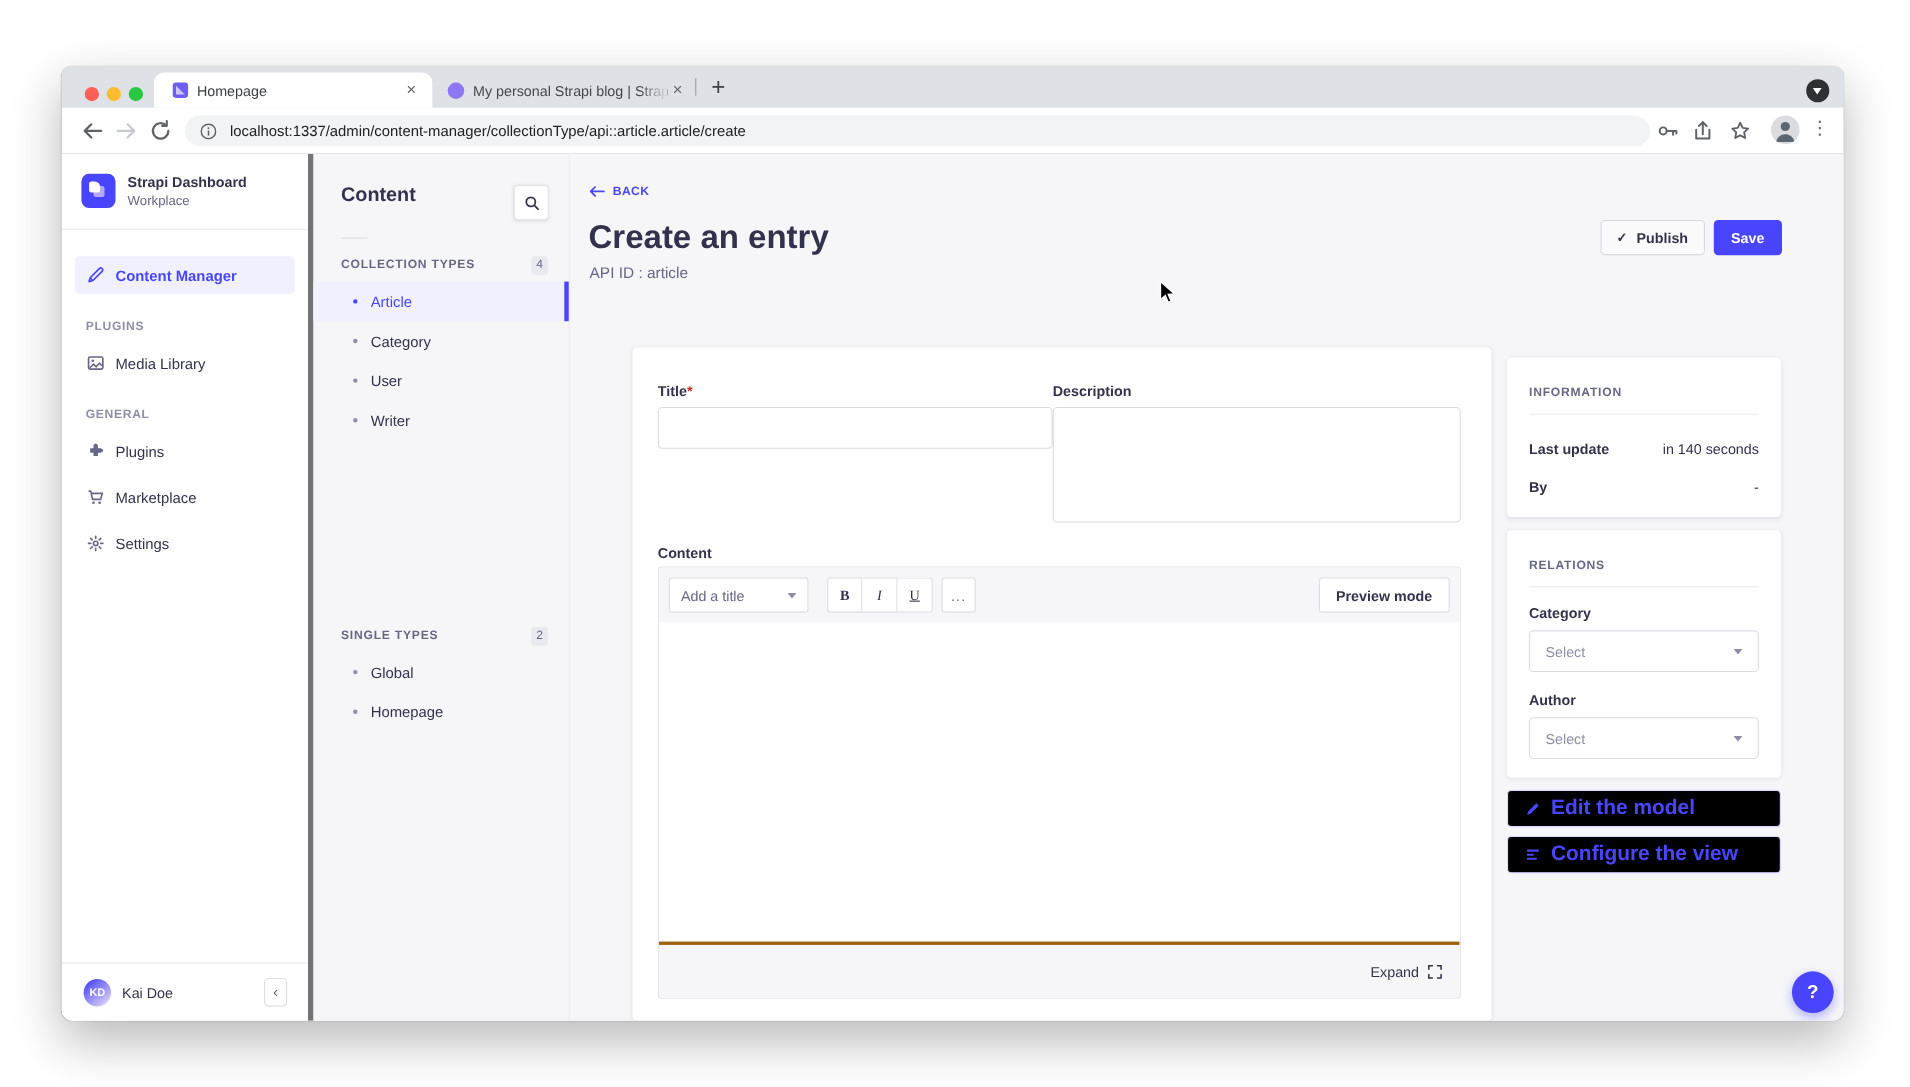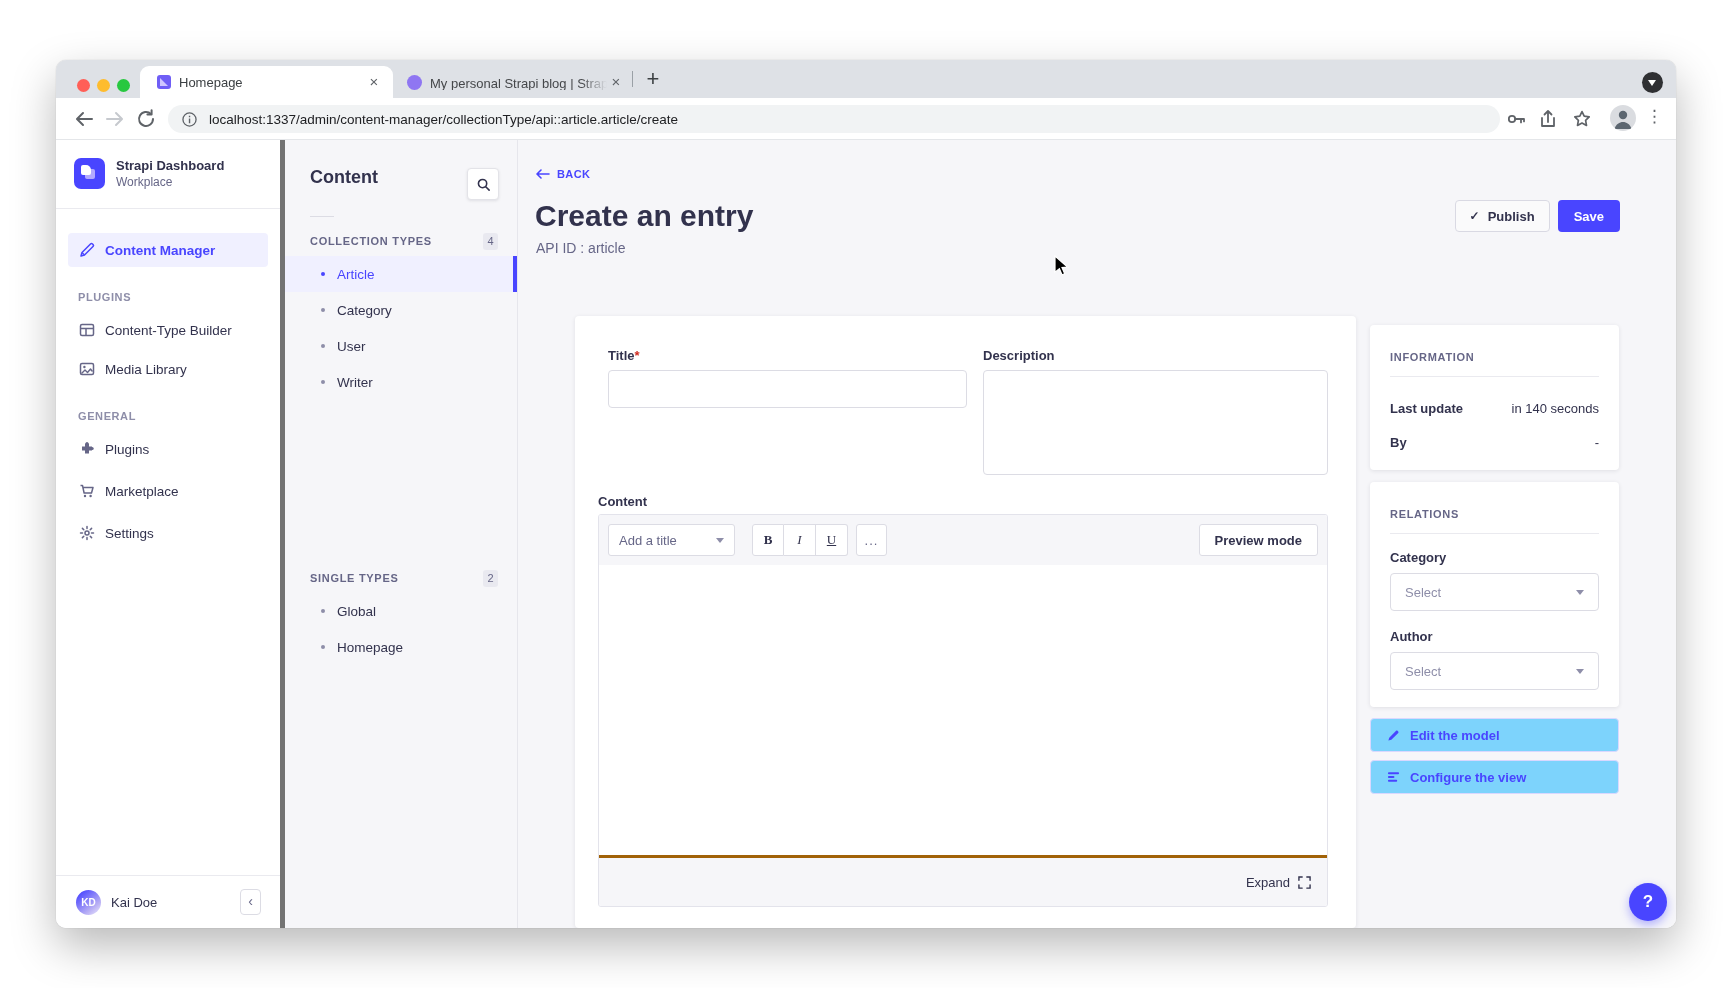--- a/index.html
+++ b/index.html
@@ -94,21 +94,21 @@
   .page-sub { position:absolute; left:18px; top:100px; font-size:14px; color:#666687; }
   .actions { position:absolute; top:60px; right:56px; display:flex; gap:8px; }
   .btn { height:32px; border-radius:4px; font-size:13px; display:flex; align-items:center; }
   .btn-secondary { background:#fafafb; border:1px solid #d9d9e3; color:#32324d; font-weight:600; padding:0 14px; gap:8px; }
   .btn-primary { background:#4945ff; color:#fff; font-weight:700; padding:0 16px; }
   .check { font-size:12px; color:#32324d; }
 
   .content-row { position:absolute; left:57px; top:176px; display:flex; gap:14px; }
   .card { width:781px; height:612px; background:#fff; border-radius:4px; box-shadow:0 1px 4px rgba(33,33,52,.1);
           padding:32px 28px 0 23px; }
-  .fields { display:grid; grid-template-columns:359px 1fr; column-gap:16px;margin-left:10px; }
+  .fields { display:grid; grid-template-columns:359px 1fr; column-gap:0; }
   .flabel { font-size:13px; font-weight:600; color:#32324d; }
   .req { color:#d02b20; }
   .tinput { margin-top:7px; width:100%; height:38px; border:1px solid #dcdce4; border-radius:4px; background:#fff; outline:none;
             padding:0 12px; font-size:14px; color:#32324d; font-family:"Liberation Sans",sans-serif; }
   .tarea { margin-top:7px; width:100%; height:105px; border:1px solid #dcdce4; border-radius:4px; background:#fff; resize:none; outline:none;
            padding:8px 12px; font-size:14px; color:#32324d; font-family:"Liberation Sans",sans-serif; }
   .content-field { margin-top:15px; }
   .editor { margin-top:5px; border:1px solid #e3e3eb; border-radius:3px; overflow:hidden; }
   .ed-toolbar { height:50px; background:#f6f6f9; display:flex; align-items:center; padding:0 9px; }
   .hsel { width:127px; height:32px; background:#fff; border:1px solid #dcdce4; border-radius:3px;
@@ -141,22 +141,22 @@
   .info-card { margin-top:9px; height:145px; padding-top:26px; }
   .scard-label { font-size:11px; font-weight:700; letter-spacing:.7px; color:#666687; }
   .scard-hr { margin-top:13px; border-top:1px solid #eaeaef; }
   .kv { display:flex; justify-content:space-between; font-size:13px; color:#32324d; }
   .kv .k { font-weight:700; }
   .kv1 { margin-top:24px; } .kv2 { margin-top:19px; }
   .rel-card { margin-top:12px; height:225px; padding-top:26px; }
   .rel-label { margin-top:16px; font-size:13px; font-weight:600; color:#32324d; }
   .select { margin-top:8px; height:38px; border:1px solid #dcdce4; border-radius:4px; background:#fff;
             display:flex; align-items:center; padding:0 14px; font-size:13px; color:#8e8ea9; }
-  .side-btn { margin-top:11px; height:34px; border-radius:4px; background:#7dd3fc; border:1px solid #d9d8ff;
-              display:flex; align-items:center; padding:0 16px; gap:10px; font-size:13px; font-weight:600; color:#4945ff; }
+  .side-btn { margin-top:11px; height:34px; border-radius:4px; background:#000000; border:1px solid #d9d8ff;
+              display:flex; align-items:center; padding:0 16px; gap:10px; font-size:19px; font-weight:600; color:#4945ff; }
   .side-btn + .side-btn { margin-top:8px; }
 
   .help { position:absolute; right:9px; bottom:7px; width:38px; height:38px; border-radius:50%; background:#4945ff;
           color:#fff; font-size:17px; font-weight:700; display:flex; align-items:center; justify-content:center;
           box-shadow:0 4px 10px rgba(73,69,255,.4); }
 
   .cursor { position:absolute; left:1053px; top:255px; width:18px; height:24px; z-index:50; }
   svg { display:block; }
 </style>
 </head>
@@ -254,29 +254,20 @@
           <div class="mi active">
             <span class="ic">
               <svg width="16" height="16" viewBox="0 0 16 16">
                   <path d="M2 14l1-3.5L11.5 2c.5-.5 1.5-.5 2 0l.5.5c.5.5.5 1.5 0 2L5.5 13z" fill="none" stroke="currentColor" stroke-width="1.5" stroke-linejoin="round"></path>
                   <path d="M3 10.5L5.5 13" stroke="currentColor" stroke-width="1.2"></path>
                 </svg>
             </span>
             <span>Content Manager</span>
           </div>
           <div class="nav-label">PLUGINS</div>
-          <div class="mi" style="margin-bottom:5px;">
-            <span class="ic">
-              <svg width="16" height="16" viewBox="0 0 16 16">
-                  <rect x="1.5" y="2.5" width="13" height="11" rx="1.5" fill="none" stroke="currentColor" stroke-width="1.5"></rect>
-                  <path d="M1.5 6.5h13M7 6.5V13.5" stroke="currentColor" stroke-width="1.5"></path>
-                </svg>
-            </span>
-            <span>Content-Type Builder</span>
-          </div>
           <div class="mi">
             <span class="ic">
               <svg width="16" height="16" viewBox="0 0 16 16">
                   <rect x="1.5" y="2.5" width="13" height="11" rx="1.5" fill="none" stroke="currentColor" stroke-width="1.5"></rect>
                   <circle cx="5.4" cy="6" r="1.2" fill="currentColor"></circle>
                   <path d="M2.5 12.5l3.5-3.5 2.5 2.5 3-3.5 2 2.5" fill="none" stroke="currentColor" stroke-width="1.4" stroke-linejoin="round"></path>
                 </svg>
             </span>
             <span>Media Library</span>
           </div>

